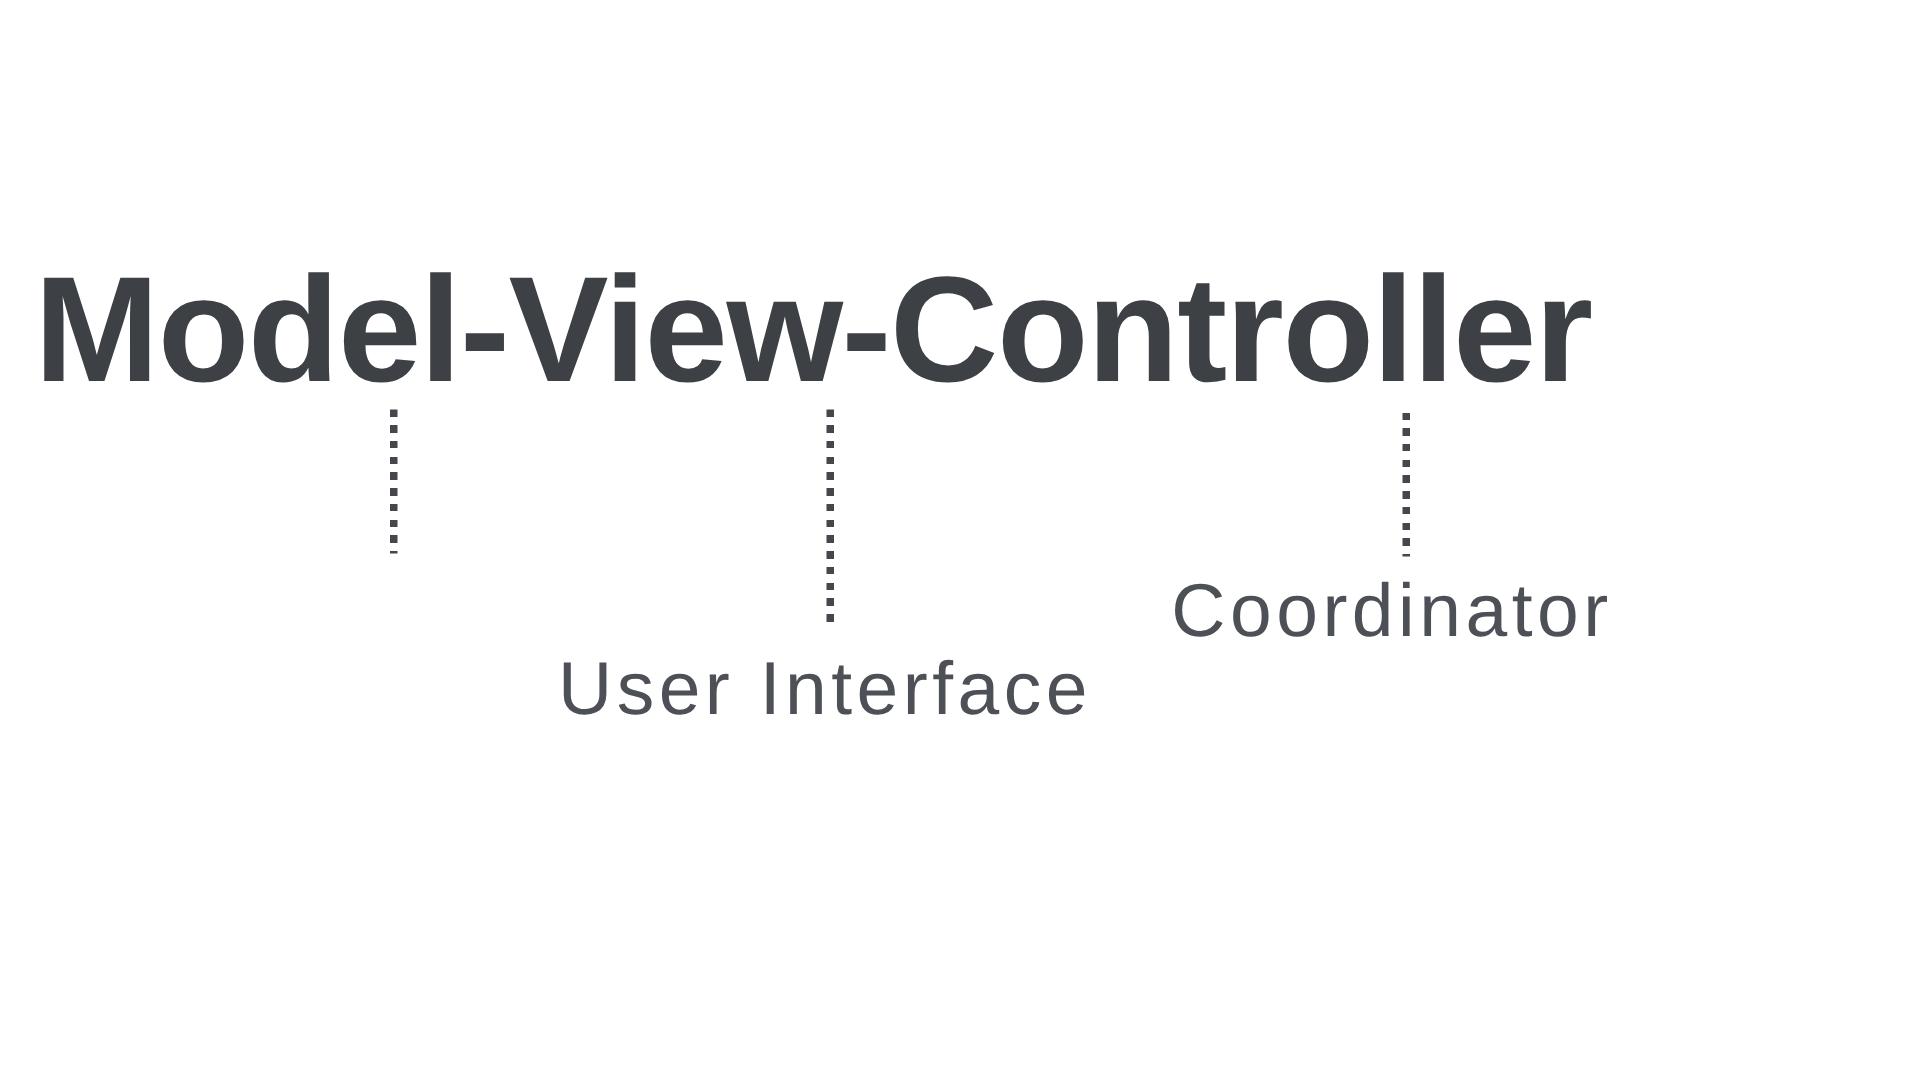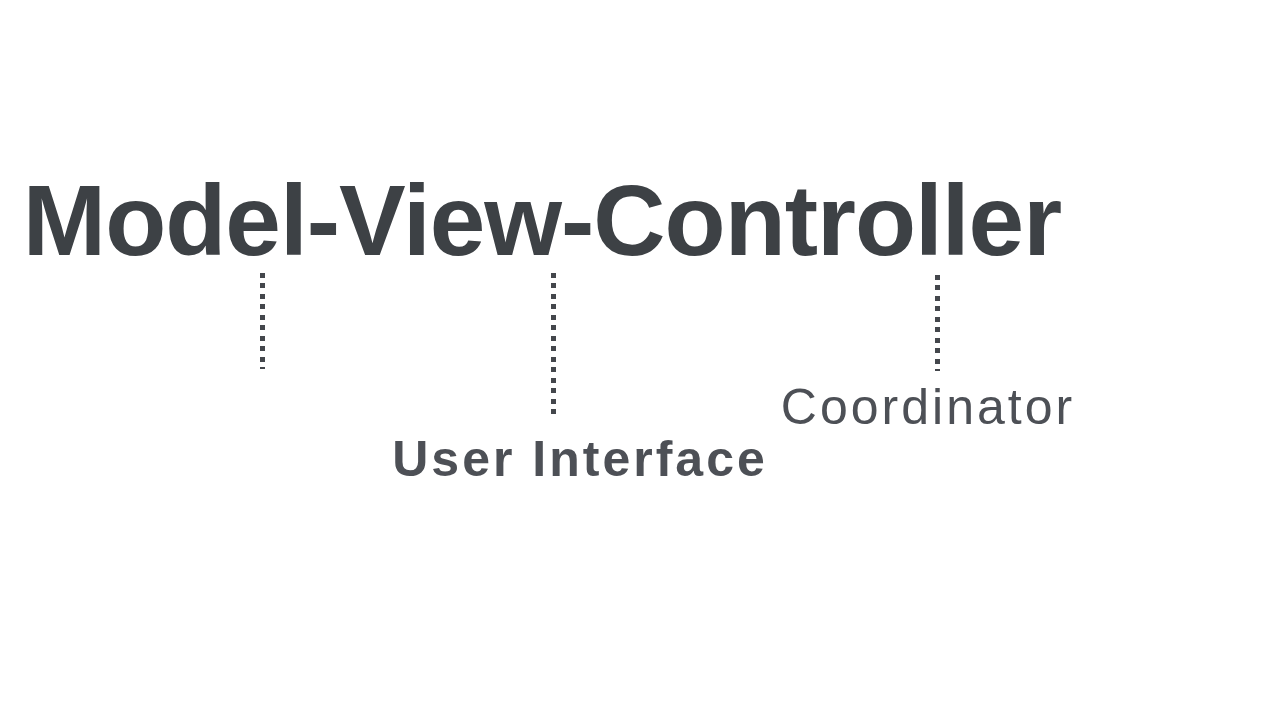--- a/index.html
+++ b/index.html
@@ -57,21 +57,21 @@
     position: absolute;
     transform: translateX(-50%);
     font-size: 50px;
     line-height: 50px;
     font-weight: 400;
     letter-spacing: 3px;
     color: var(--color-label);
     white-space: nowrap;
   }
   .label-data        { left: 255px; top: 386px; }
-  .label-ui          { left: 580px; top: 434px; font-weight: bold; }
+  .label-ui          { left: 550px; top: 434px; }
   .label-coordinator { left: 928px; top: 382px; }
 </style>
 </head>
 <body>
 
 <div class="slide">
 
   <h1 class="title">Model-View-Controller</h1>
 
   <div class="connector connector-model"></div>

